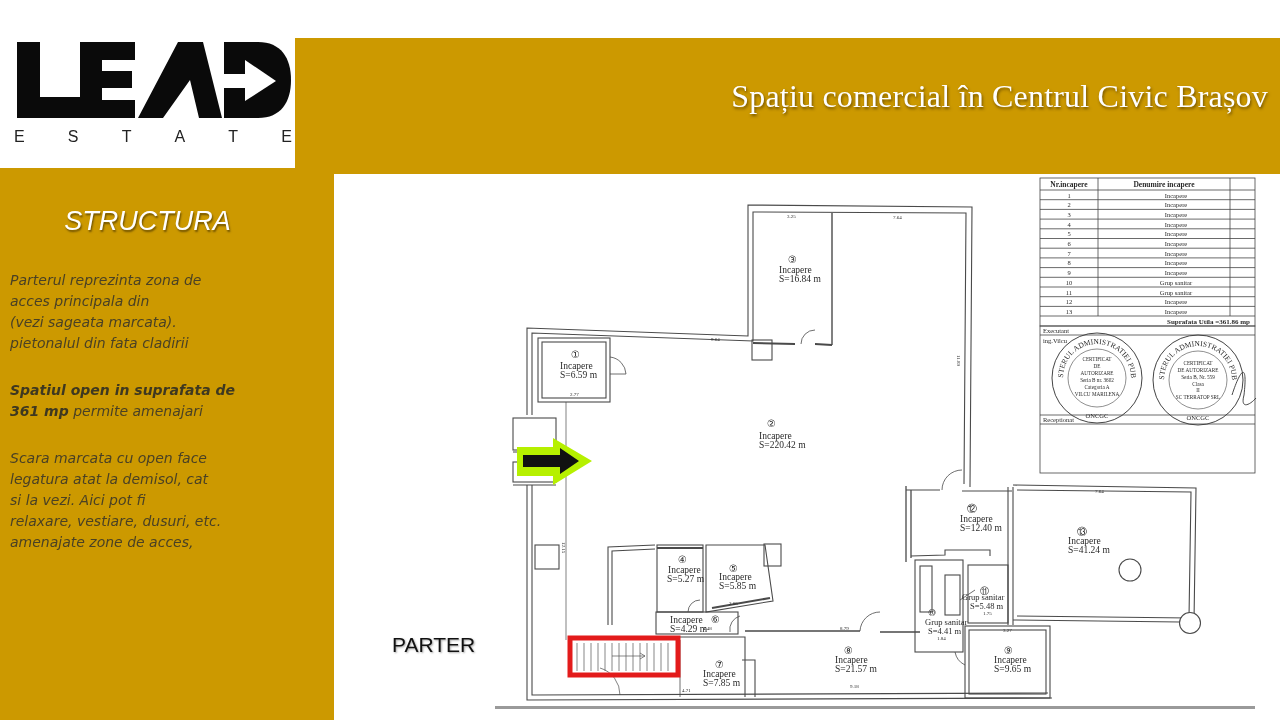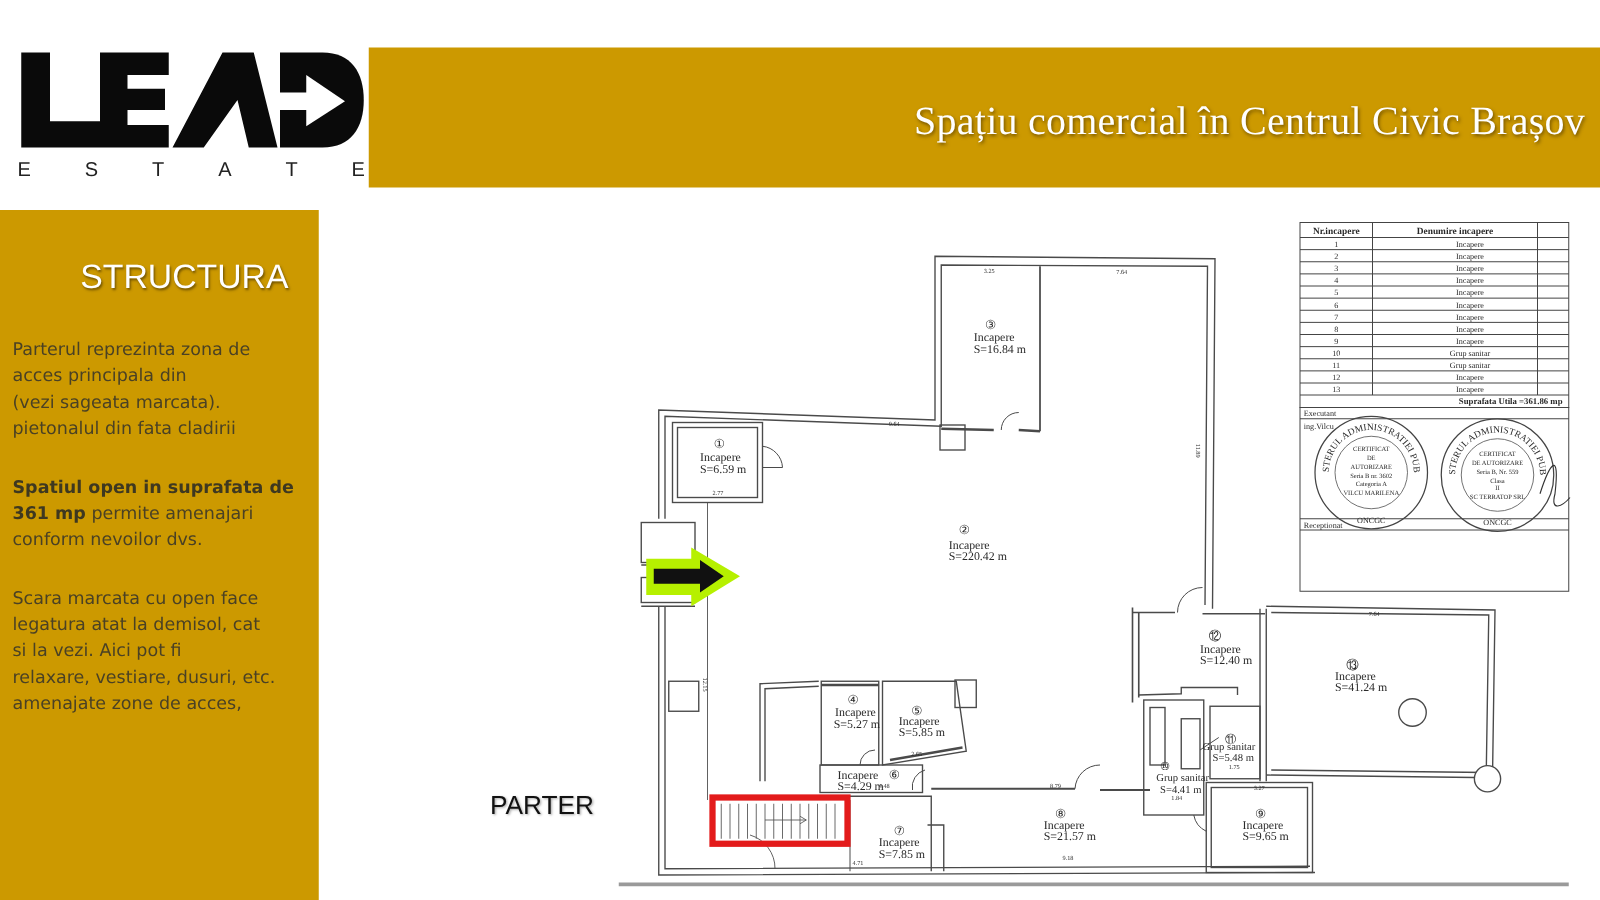--- a/index.html
+++ b/index.html
@@ -1,23 +1,23 @@
 <!DOCTYPE html>
 <html><head>
 <meta charset="utf-8">
 <style>
   html, body { margin:0; padding:0; }
   body { width:1280px; height:720px; position:relative; overflow:hidden; background:#ffffff; font-family:"DejaVu Sans", sans-serif; }
   .logo { position:absolute; left:0; top:0; width:295px; height:160px; }
   .logo svg { position:absolute; left:0; top:0; }
   .tagline { position:absolute; left:14px; top:128px; width:278px; display:flex; justify-content:space-between; font-family:"Liberation Sans", sans-serif; font-size:16px; color:#222; }
-  .banner { position:absolute; left:295px; top:38px; width:985px; height:112px; background:#CC9900; }
+  .banner { position:absolute; left:295px; top:38px; width:985px; height:136px; background:#CC9900; }
   .banner .title { position:absolute; right:12px; top:40px; font-family:"Liberation Serif", serif; font-size:32px; color:#ffffff; white-space:nowrap; text-shadow:1px 2px 3px rgba(60,40,0,0.65); letter-spacing:0.2px; }
   .banner .address { position:absolute; right:27px; top:76px; font-family:"DejaVu Serif", serif; font-weight:bold; font-size:19.5px; color:#111; white-space:nowrap; }
-  .sidebar { position:absolute; left:0; top:168px; width:255px; height:552px; background:#CC9900; }
+  .sidebar { position:absolute; left:0; top:168px; width:334px; height:552px; background:#CC9900;font-style:italic; }
   .sidebar .heading { position:absolute; left:0; width:295px; top:38px; text-align:center; font-family:"Liberation Sans", sans-serif; font-size:27px; color:#ffffff; text-shadow:1px 2px 2px rgba(70,50,0,0.7); }
   .sidebar .body { position:absolute; left:10px; top:102px; width:282px; font-family:"DejaVu Sans", sans-serif; font-size:14px; line-height:21px; color:#4a4124; }
   .sidebar .para { margin-bottom:26px; }
   .sidebar .line { white-space:nowrap; }
   .sidebar b { color:#3e3820; font-weight:bold; }
   .parter { position:absolute; left:392px; top:633px; font-family:"Liberation Sans", sans-serif; font-weight:normal; font-size:21px; color:#111; text-shadow:1px 1px 2px rgba(0,0,0,0.35); }
   .plan { position:absolute; left:480px; top:160px; }
   .baseline { position:absolute; left:495px; top:706px; width:760px; height:3px; background:#9a9a9a; }
   .plan text { font-family:"Liberation Serif", serif; fill:#2a2a2a; }
   .plan .num { font-family:"DejaVu Sans", sans-serif; }
@@ -57,21 +57,20 @@
   <div class="body">
     <div class="para">
       <div class="line">Parterul reprezinta zona de</div>
       <div class="line">acces principala din</div>
       <div class="line">(vezi sageata marcata).</div>
       <div class="line">pietonalul din fata cladirii</div>
     </div>
     <div class="para">
       <div class="line"><b>Spatiul open in suprafata de</b></div>
       <div class="line"><b>361 mp</b><span style="white-space:pre"> permite amenajari</span></div>
-      <div class="line">conform nevoilor dvs.</div>
     </div>
     <div class="para">
       <div class="line">Scara marcata cu open face</div>
       <div class="line">legatura atat la demisol, cat</div>
       <div class="line">si la vezi. Aici pot fi</div>
       <div class="line">relaxare, vestiare, dusuri, etc.</div>
       <div class="line">amenajate zone de acces,</div>
     </div>
   </div>
 </div>

